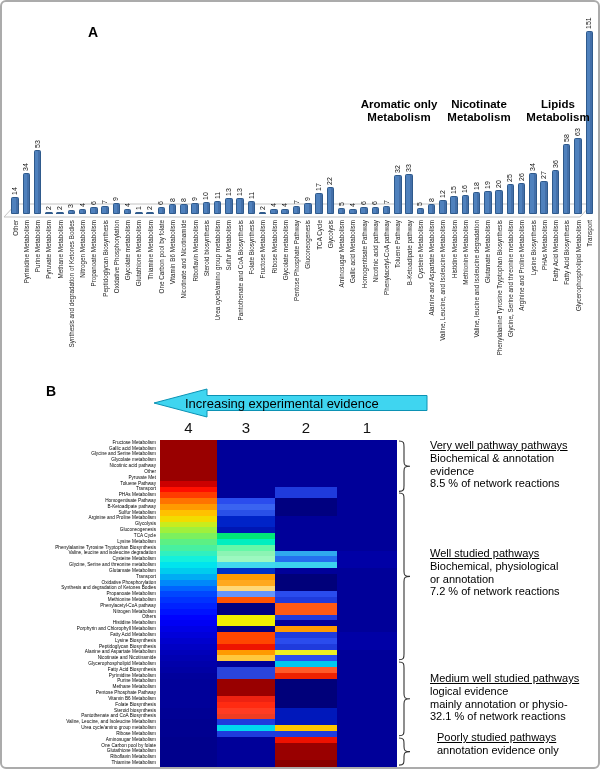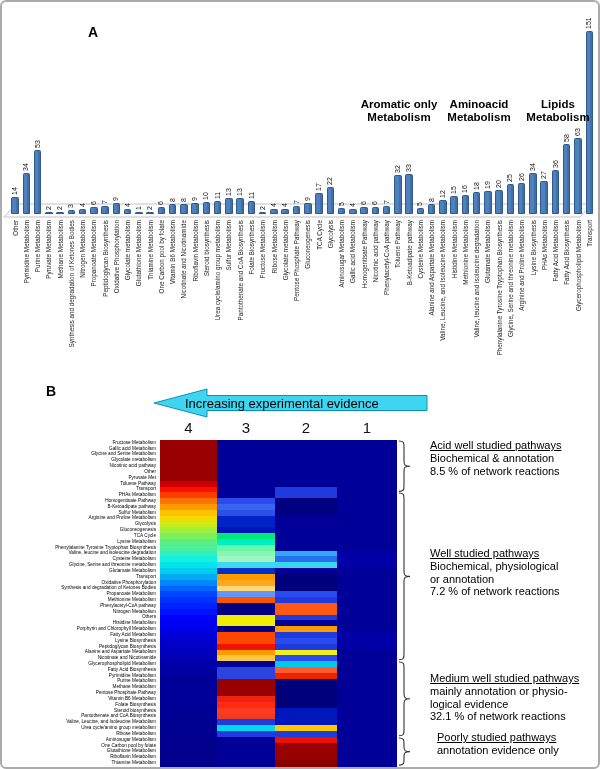--- a/index.html
+++ b/index.html
@@ -194,21 +194,21 @@
       <span class="bar-val" style="left: 580px; top: 125.8px;">63</span>
       <span class="bar-cat" style="left: 572.5px; top: 218px;">Glycerophospholipid Metabolism</span>
       <div class="bar" style="left: 583.5px; top: 29.3px; height: 182.7px;"></div>
       <span class="bar-val" style="left: 591.3px; top: 19.3px;">151</span>
       <span class="bar-cat" style="left: 583.8px; top: 218px;">Transport</span>
       <div class="grp-ann" style="left: 342px; top: 96px;">
         <div>Aromatic only</div>
         <div>Metabolism</div>
       </div>
       <div class="grp-ann" style="left: 422px; top: 96px;">
-        <div>Aminoacid</div>
+        <div>Nicotinate</div>
         <div>Metabolism</div>
       </div>
       <div class="grp-ann" style="left: 501px; top: 96px;">
         <div>Lipids</div>
         <div>Metabolism</div>
       </div>
     </div>
 
   <div id="heatmap">
     <div class="panel-label" style="left:44px;top:381px">B</div>
@@ -499,40 +499,41 @@
       <div class="hm-cell" style="left: 335px; top: 752.36px; width: 60px; height: 6.37px; background: rgb(0, 0, 153);"></div>
       <div class="hm-row-label" style="top: 757.98px;">Thiamine Metabolism</div>
       <div class="hm-cell" style="left: 158px; top: 758.18px; width: 57px; height: 6.37px; background: rgb(0, 0, 140);"></div>
       <div class="hm-cell" style="left: 215px; top: 758.18px; width: 58px; height: 6.37px; background: rgb(0, 0, 153);"></div>
       <div class="hm-cell" style="left: 273px; top: 758.18px; width: 62px; height: 6.37px; background: rgb(136, 0, 0);"></div>
       <div class="hm-cell" style="left: 335px; top: 758.18px; width: 60px; height: 6.37px; background: rgb(0, 0, 153);"></div>
       <svg class="brace-svg" width="14" height="53" style="left: 396px; top: 438px;">
         <path d="M1,1 C6,1 6,3 6,7 L6,21.2 C6,25.2 7,26.2 12,26.2 C7,26.2 6,27.2 6,31.2 L6,45.4 C6,49.4 6,51.4 1,51.4" fill="none" stroke="#333" stroke-width="1.1"></path>
       </svg>
       <div class="hm-group-text" style="top: 437px;">
-        <div class="hm-group-title">Acid well studied pathways</div>
+        <div class="hm-group-title">Very well pathway pathways</div>
         <div>Biochemical &amp; annotation</div>
+        <div>evidence</div>
         <div>8.5 % of network reactions</div>
       </div>
       <svg class="brace-svg" width="14" height="169" style="left: 396px; top: 490.4px;">
         <path d="M1,1 C6,1 6,3 6,7 L6,79.4 C6,83.4 7,84.4 12,84.4 C7,84.4 6,85.4 6,89.4 L6,161.8 C6,165.8 6,167.8 1,167.8" fill="none" stroke="#333" stroke-width="1.1"></path>
       </svg>
       <div class="hm-group-text" style="top: 545px;">
         <div class="hm-group-title">Well studied pathways</div>
         <div>Biochemical, physiological</div>
         <div>or annotation</div>
         <div>7.2 % of network reactions</div>
       </div>
       <svg class="brace-svg" width="14" height="76" style="left: 396px; top: 659.2px;">
         <path d="M1,1 C6,1 6,3 6,7 L6,32.8 C6,36.8 7,37.8 12,37.8 C7,37.8 6,38.8 6,42.8 L6,68.7 C6,72.7 6,74.7 1,74.7" fill="none" stroke="#333" stroke-width="1.1"></path>
       </svg>
       <div class="hm-group-text" style="top: 670px;">
         <div class="hm-group-title">Medium well studied pathways</div>
+        <div>logical evidence</div>
         <div>mainly annotation or physio-</div>
-        <div>logical evidence</div>
         <div>32.1 % of network reactions</div>
       </div>
       <svg class="brace-svg" width="14" height="30" style="left: 396px; top: 734.9px;">
         <path d="M1,1 C6,1 6,3 6,7 L6,9.6 C6,13.6 7,14.6 12,14.6 C7,14.6 6,15.6 6,19.6 L6,22.1 C6,26.1 6,28.1 1,28.1" fill="none" stroke="#333" stroke-width="1.1"></path>
       </svg>
       <div class="hm-group-text" style="top: 729px; margin-left: 7px;">
         <div class="hm-group-title">Poorly studied pathways</div>
         <div>annotation evidence only</div>
       </div>
     </div>

